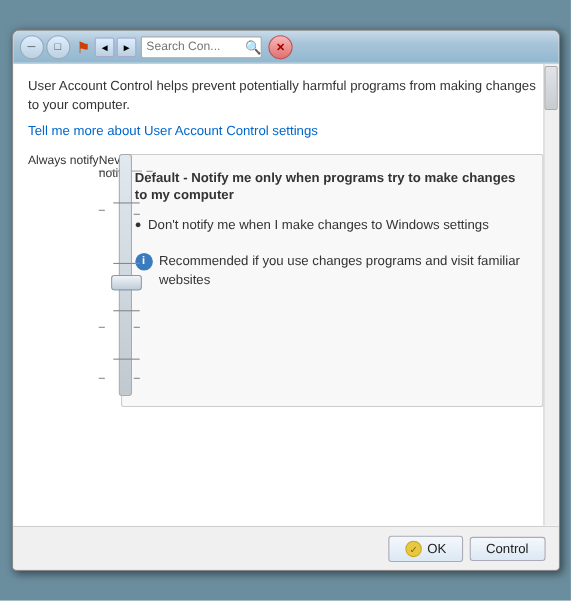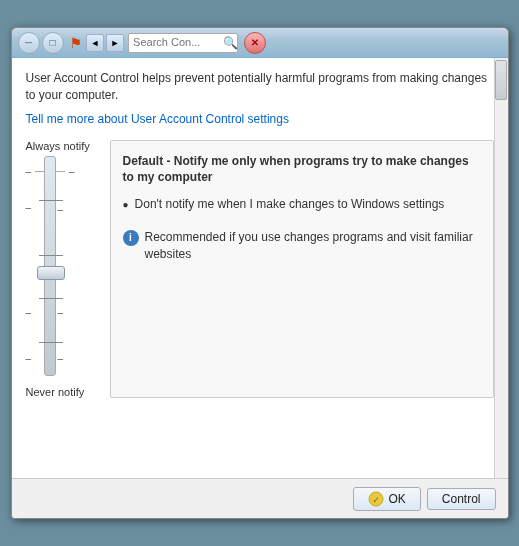--- a/index.html
+++ b/index.html
@@ -127,22 +127,21 @@
       display: block;
       margin-bottom: 14px;
     }
     .slider-panel {
       display: flex;
       gap: 14px;
       margin-top: 4px;
     }
     .slider-container {
       display: flex;
-      flex-direction: column;
-      align-items: flex-start;
+      align-items: center;
       width: 70px;
       position: relative;
     }
     .slider-label-top {
       font-size: 11px;
       color: #333;
       margin-bottom: 4px;
       white-space: nowrap;
       align-self: flex-start;
     }

